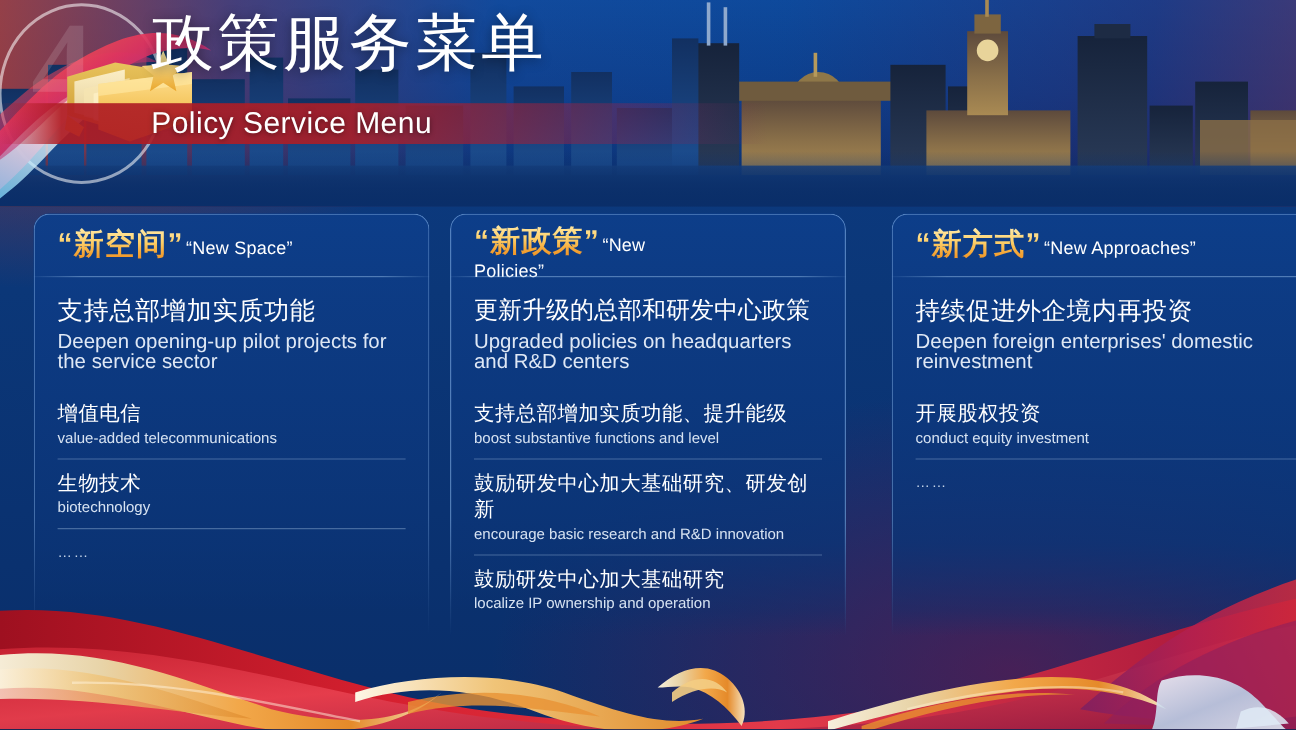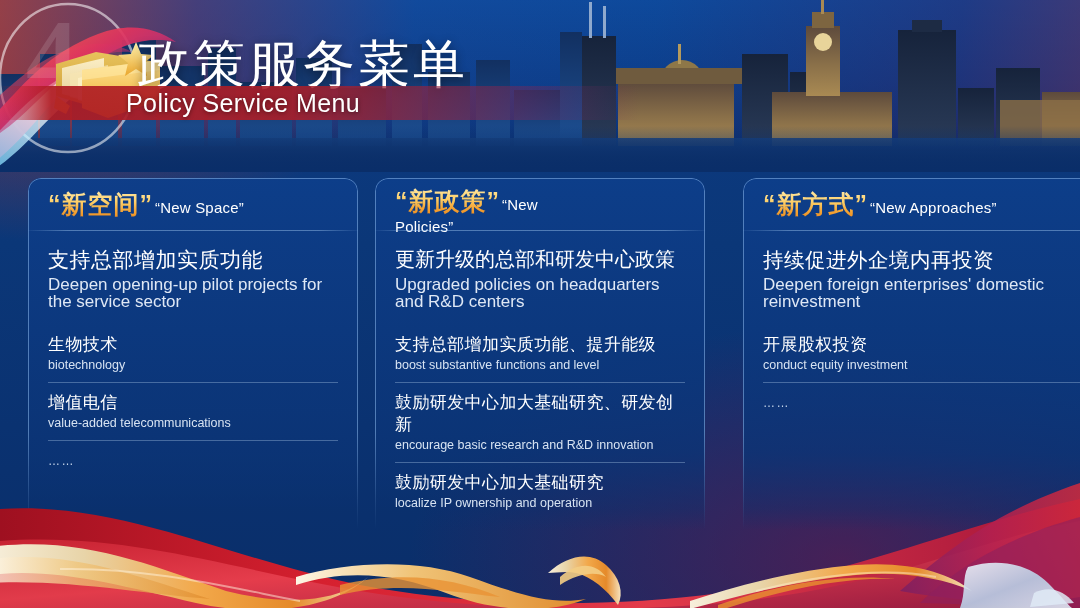--- a/index.html
+++ b/index.html
@@ -42,25 +42,24 @@
     color:rgba(255,255,255,.13);
     font-family:"Liberation Serif","DejaVu Serif",serif;
     letter-spacing:-2px;
   }
 
   
   #folder-icon { position:absolute; left:52px; top:34px; width:112px; height:88px; }
 
   
   #title-cn {
-    position:absolute; left:126px; top:34px;
+    position:absolute; left:126px; top:6px;
     font-size:52px; line-height:60px; color:#ffffff; font-weight:400;
     letter-spacing:3px;
     text-shadow:0 2px 10px rgba(0,0,0,.45);
-    margin-left:12px;
   }
   #red-banner {
     position:absolute; left:0; top:86px; width:640px; height:34px;
     background:linear-gradient(90deg, rgba(176,28,35,0) 0%, rgba(176,28,35,.92) 8%, rgba(170,30,40,.9) 45%, rgba(120,40,90,.45) 82%, rgba(90,45,110,0) 100%);
   }
   #title-en {
     position:absolute; left:126px; top:88px;
     font-size:25px; line-height:31px; color:#ffffff; font-weight:400;
     letter-spacing:.4px; text-shadow:0 1px 4px rgba(0,0,0,.5);
   }
@@ -264,26 +263,26 @@
         <div class="card-head-inner">
           <span class="head-cn">“新空间”</span><span class="head-en">“New Space”</span>
         </div>
         <div class="head-rule"></div>
       </div>
       <div class="card-body">
         <div class="lead-cn">支持总部增加实质功能</div>
         <div class="lead-en">Deepen opening-up pilot projects for  the service sector</div>
         <div class="items">
           <div class="item">
+            <div class="item-cn">增值电信</div>
+            <div class="item-en">value-added telecommunications</div>
+          </div>
+          <div class="item">
             <div class="item-cn">生物技术</div>
             <div class="item-en">biotechnology</div>
-          </div>
-          <div class="item">
-            <div class="item-cn">增值电信</div>
-            <div class="item-en">value-added telecommunications</div>
           </div>
           <div class="ellipsis-row">
             <span class="ellipsis">……</span>
           </div>
         </div>
       </div>
     </div>
 
     <div class="card" id="card-1">
       <div class="card-head">

